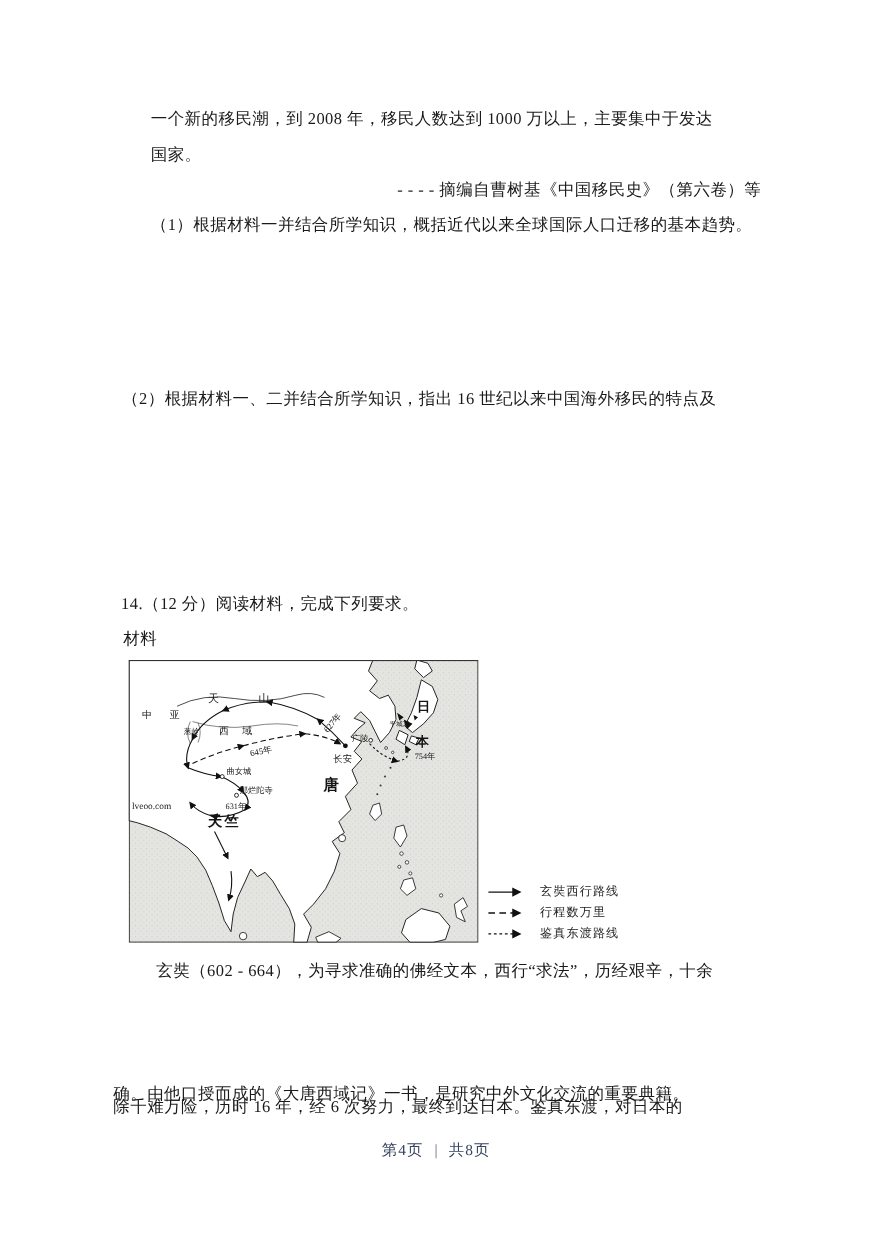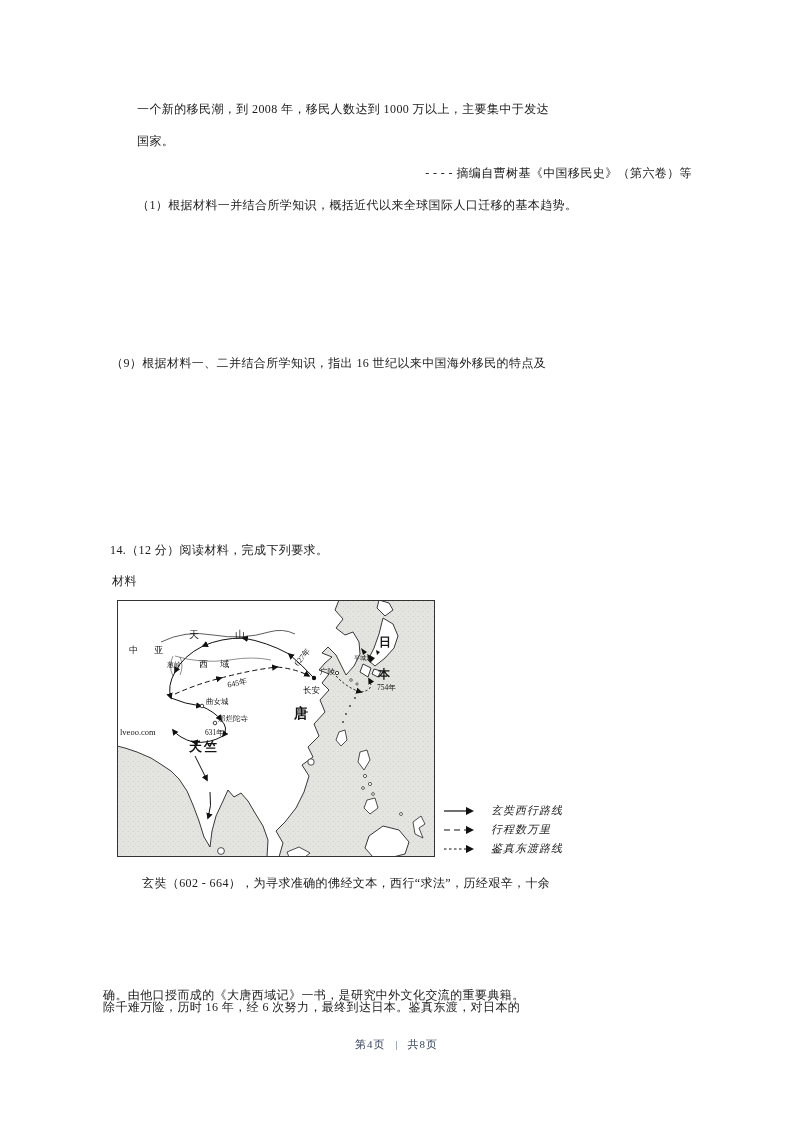--- a/index.html
+++ b/index.html
@@ -7,21 +7,21 @@
     position:relative;
     width:793px;height:1122px;
     background:#ffffff;
     overflow:hidden;
     font-family:"Liberation Serif","DejaVu Serif",serif;
     color:#1a1a1a;
   }
   .line{
     position:absolute;
     white-space:nowrap;
-    font-size:12px;
+    font-size:15px;
     line-height:22px;
     letter-spacing:0.4px;
   }
   .attr{ text-align:center; }
   
   .map-figure{
     position:absolute;
     left:117px; top:600px;
     width:318px; height:257px;
   }
@@ -35,53 +35,52 @@
   .lbl-b{ font-size:13px; font-weight:bold; letter-spacing:2px; }
   
   .legend{
     position:absolute;
     left:443px; top:801px;
     width:180px;
   }
   .legend-row{
     display:flex; align-items:center;
     height:19px;
-    font-style:italic;
   }
   .legend-row svg{ flex:0 0 auto; }
   .legend-label{
     margin-left:10px;
     font-size:11px;
     letter-spacing:1px;
     color:#1c1c1c;
   }
   
   .footer{
     position:absolute;
     left:0; top:1037px; width:793px;
     text-align:center;
-    font-size:11px;
+    font-size:14px;
     color:#35445e;
   }
   .footer .sep{ margin:0 10px; color:#5a6a85; }
   .footer .fpart{ letter-spacing:1px; }
 </style>
 </head>
 <body>
 
 <div class="page">
 
   <div class="line" style="left:137px;top:98px;">一个新的移民潮，到 2008 年，移民人数达到 1000 万以上，主要集中于发达</div>
   <div class="line" style="left:137px;top:130px;">国家。</div>
 
   <div class="line attr" style="right:101px;top:162px;">- - - - 摘编自曹树基《中国移民史》（第六卷）等</div>
 
   <div class="line" style="left:109px;top:194px;margin-left:28px;">（1）根据材料一并结合所学知识，概括近代以来全球国际人口迁移的基本趋势。</div>
 
-  <div class="line" style="left:111px;top:352px;">（9）根据材料一、二并结合所学知识，指出 16 世纪以来中国海外移民的特点及</div>
+  <div class="line" style="left:111px;top:352px;">（2）根据材料一、二并结合所学知识，指出 16 世纪以来中国海外移民的特点及</div>
 
   <div class="line" style="left:110px;top:539px;">14.（12 分）阅读材料，完成下列要求。</div>
   <div class="line" style="left:112px;top:570px;">材料</div>
 
   <div class="map-figure">
     <svg width="318" height="257" viewBox="0 0 318 257">
       <defs>
         <pattern id="sea" width="5" height="5" patternUnits="userSpaceOnUse">
           <rect width="5" height="5" fill="#e4e4e1"></rect>
           <circle cx="1.2" cy="1.5" r="0.55" fill="#c6c6c3"></circle>

